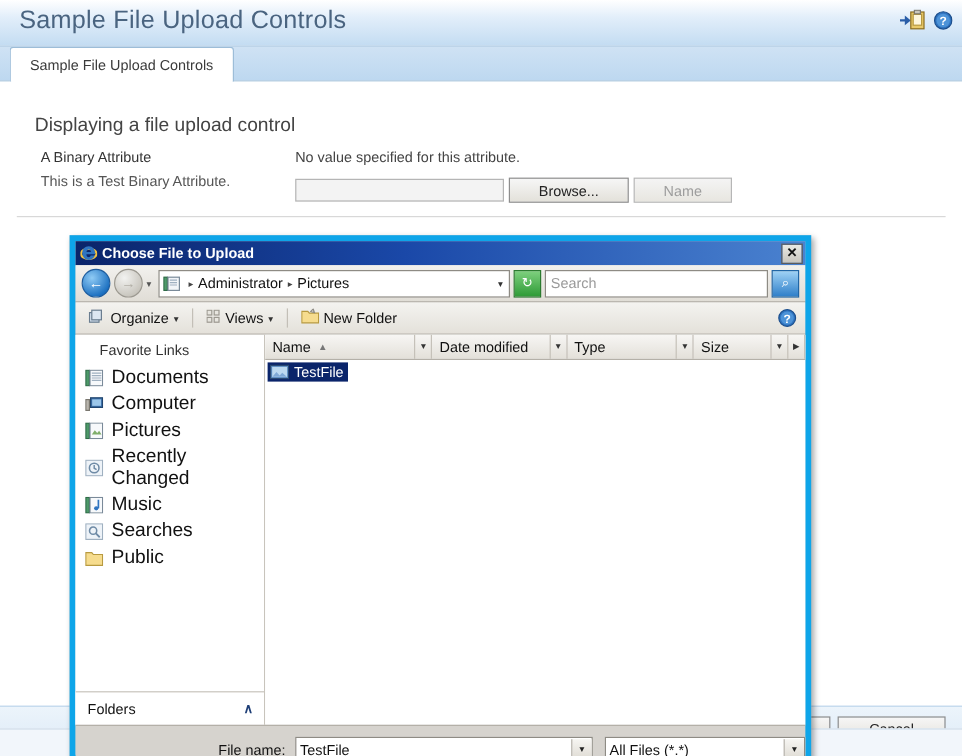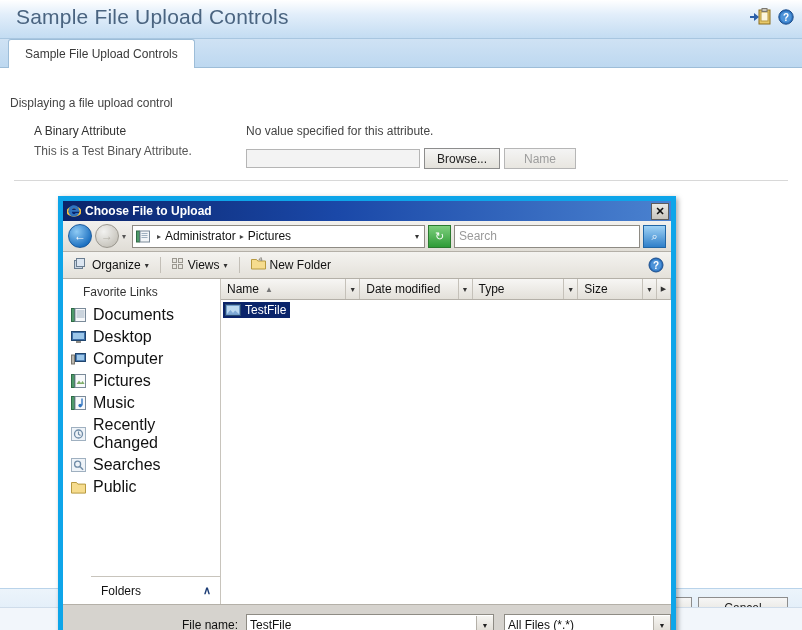--- a/index.html
+++ b/index.html
@@ -66,22 +66,22 @@
     display: flex; align-items: center;
     font-size: 12px;
     color: #3a3a3a;
     white-space: nowrap;
   }
 
   .page-body { position: relative; background:#fff; height: 521px; }
 
   .intro {
     position: absolute;
-    left: 10px; top: 28px;
-    font-size: 12px;
+    left: 29px; top: 28px;
+    font-size: 16px;
     color: #444;
   }
 
   .attr-row { position: absolute; left: 0; top: 56px; width: 100%; }
   .attr-label {
     position: absolute; left: 34px; top: 0;
     font-size: 12px; color: #333;
   }
   .attr-desc {
     position: absolute; left: 34px; top: 20px;
@@ -95,21 +95,21 @@
     border: 1px solid #b5b5b5;
     background: #f3f3f3;
     font-family: "Liberation Sans", sans-serif;
     font-size: 11px;
     padding: 0 3px;
     color: #333;
   }
   .btn-std {
     height: 21px;
     min-width: 72px;
-    padding: 0 12px;
+    padding: 0 24px;
     background: linear-gradient(to bottom,#f6f6f6 0%, #e3e1da 100%);
     border: 1px solid #8d8d8d;
     font-family: "Liberation Sans", sans-serif;
     font-size: 12px;
     color: #222;
     cursor: pointer;
   }
   .btn-std.disabled { color: #9d9d9d; border-color: #b6b6b6;
      background: linear-gradient(to bottom,#f4f4f4 0%, #e8e6e0 100%); }
   .divider {
@@ -251,21 +251,20 @@
   .fav-item { display:flex; align-items:center; gap:7px; padding: 2px 0 2px 8px; cursor:pointer; font-size:16px; color:#111;}
   .fav-ic { width:15px; height:14px; flex:0 0 auto;}
   .folders-bar {
     height: 27px; flex:0 0 auto;
     border-top: 1px solid #c8c4bc;
     background:#ffffff;
     display:flex; align-items:center; justify-content:space-between;
     padding: 0 9px 0 10px;
     font-size:12px; color:#111;
     cursor:pointer;
-    margin-left:28px;
   }
   .folders-chev { color:#1f3f77; font-size:11px; font-weight:bold;}
 
   .list-panel { flex:1 1 auto; background:#fff; display:flex; flex-direction:column; min-width:0;}
   .col-head {
     height: 20px; flex:0 0 auto;
     background: linear-gradient(to bottom,#f7f6f4 0%, #e3e0d9 100%);
     border-bottom: 1px solid #b4b0a8;
     display:flex; align-items:stretch;
   }
@@ -449,30 +448,20 @@
           <span class="fav-ic">
             <svg width="15" height="14" viewBox="0 0 15 14">
               <rect x="0.5" y="0.5" width="3" height="13" fill="#4e9a6a" stroke="#2e6b46"></rect>
               <rect x="4" y="0.5" width="10.5" height="13" fill="#f7f9fb" stroke="#7a8a99"></rect>
               <path d="M5.5 3 h8 M5.5 5 h8 M5.5 7 h8 M5.5 9 h8" stroke="#9fb0c0"></path>
             </svg>
           </span>
           <span>Documents</span>
         </div>
 
-        <div class="fav-item">
-          <span class="fav-ic">
-            <svg width="15" height="14" viewBox="0 0 15 14">
-              <rect x="0.5" y="1.5" width="14" height="9" fill="#3d6fa8" stroke="#20456e"></rect>
-              <rect x="2" y="3" width="11" height="6" fill="#9cc7ea"></rect>
-              <rect x="5" y="11" width="5" height="2" fill="#8f8c85"></rect>
-            </svg>
-          </span>
-          <span>Desktop</span>
-        </div>
 
         <div class="fav-item">
           <span class="fav-ic">
             <svg width="15" height="14" viewBox="0 0 15 14">
               <rect x="0.5" y="3" width="3" height="9" fill="#b9b6ae" stroke="#7a776f"></rect>
               <rect x="4.5" y="1.5" width="10" height="8" fill="#3d6fa8" stroke="#20456e"></rect>
               <rect x="5.8" y="2.8" width="7.4" height="5.4" fill="#9cc7ea"></rect>
             </svg>
           </span>
           <span>Computer</span>
@@ -480,43 +469,43 @@
 
         <div class="fav-item">
           <span class="fav-ic">
             <svg width="15" height="14" viewBox="0 0 15 14">
               <rect x="0.5" y="0.5" width="3" height="13" fill="#4e9a6a" stroke="#2e6b46"></rect>
               <rect x="4" y="0.5" width="10.5" height="13" fill="#f7f9fb" stroke="#7a8a99"></rect>
               <path d="M5.5 10 l2.5 -3.5 l2 2.4 l1.6 -1.9 l2 3 z" fill="#7fae6a"></path>
             </svg>
           </span>
           <span>Pictures</span>
+        </div>
+
+        <div class="fav-item">
+          <span class="fav-ic">
+            <svg width="15" height="14" viewBox="0 0 15 14">
+              <rect x="0.5" y="0.5" width="14" height="13" fill="#eef3f8" stroke="#9fb0c0"></rect>
+              <circle cx="7.5" cy="7" r="4" fill="none" stroke="#6f8ba6" stroke-width="1.3"></circle>
+              <path d="M7.5 4.4 v2.8 l2 1.2" stroke="#6f8ba6" stroke-width="1.2" fill="none"></path>
+            </svg>
+          </span>
+          <span>Recently Changed</span>
         </div>
 
         <div class="fav-item">
           <span class="fav-ic">
             <svg width="15" height="14" viewBox="0 0 15 14">
               <rect x="0.5" y="0.5" width="3" height="13" fill="#4e9a6a" stroke="#2e6b46"></rect>
               <rect x="4" y="0.5" width="10.5" height="13" fill="#f7f9fb" stroke="#7a8a99"></rect>
               <path d="M11 2.5 v7" stroke="#2f74c0" stroke-width="1.4"></path>
               <circle cx="9.2" cy="9.6" r="1.8" fill="#2f74c0"></circle>
             </svg>
           </span>
           <span>Music</span>
-        </div>
-
-        <div class="fav-item">
-          <span class="fav-ic">
-            <svg width="15" height="14" viewBox="0 0 15 14">
-              <rect x="0.5" y="0.5" width="14" height="13" fill="#eef3f8" stroke="#9fb0c0"></rect>
-              <circle cx="7.5" cy="7" r="4" fill="none" stroke="#6f8ba6" stroke-width="1.3"></circle>
-              <path d="M7.5 4.4 v2.8 l2 1.2" stroke="#6f8ba6" stroke-width="1.2" fill="none"></path>
-            </svg>
-          </span>
-          <span>Recently Changed</span>
         </div>
 
         <div class="fav-item">
           <span class="fav-ic">
             <svg width="15" height="14" viewBox="0 0 15 14">
               <rect x="0.5" y="0.5" width="14" height="13" fill="#eef3f8" stroke="#9fb0c0"></rect>
               <circle cx="6.6" cy="6.2" r="3" fill="none" stroke="#6f8ba6" stroke-width="1.3"></circle>
               <path d="M8.9 8.5 l3.2 3.2" stroke="#6f8ba6" stroke-width="1.5"></path>
             </svg>
           </span>

